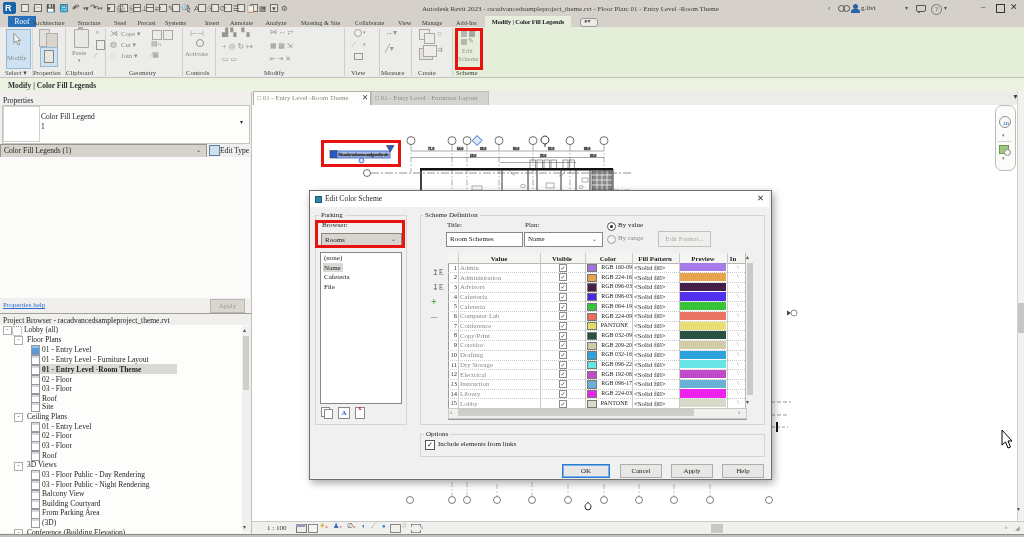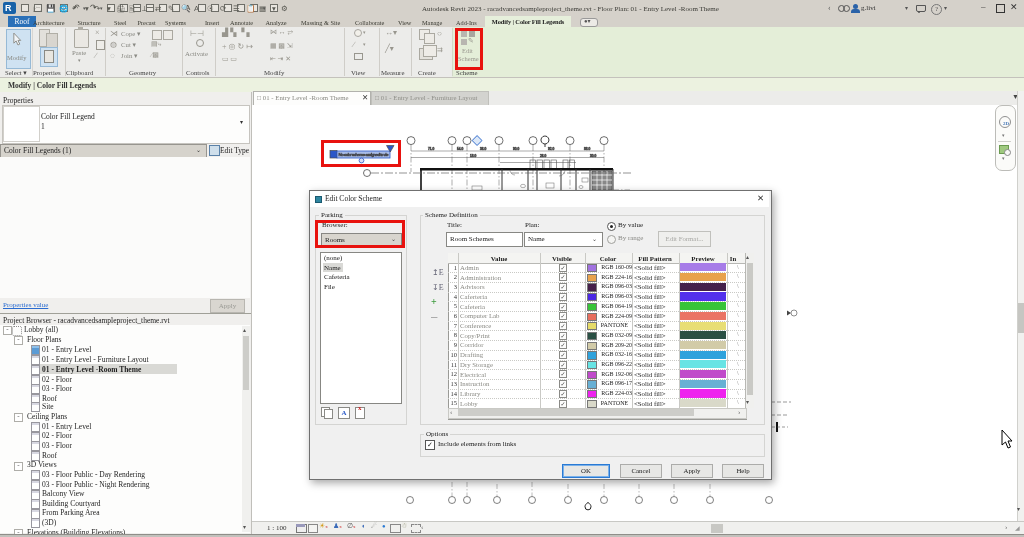--- a/index.html
+++ b/index.html
@@ -203,21 +203,21 @@
 <div class="abs" style="left:3px;top:106px;width:35px;height:34px;background:#fff;border:1px solid #d2d0cb;"></div>
 <div class="txt" style="left:41px;top:112px;font-size:7.5px;color:#222;">Color Fill Legend</div>
 <div class="txt" style="left:41px;top:122px;font-size:7.5px;color:#222;">1</div>
 <div class="txt" style="left:240px;top:118px;font-size:6px;color:#333;">▾</div>
 <div class="abs" style="left:0px;top:144px;width:205px;height:12px;background:#d6d3cc;border:1px solid #97958f;"></div>
 <div class="txt" style="left:4px;top:146px;font-size:7.5px;color:#222;">Color Fill Legends (1)</div>
 <div class="txt" style="left:196px;top:146px;font-size:6px;color:#333;">⌄</div>
 <div class="abs" style="left:209px;top:145px;width:9px;height:9px;border:1px solid #5a81a8;background:#cfdfeb;"></div>
 <div class="txt" style="left:220px;top:146px;font-size:7.5px;color:#222;">Edit Type</div>
 <div class="abs" style="left:0;top:157px;width:250px;height:141px;background:#fbfbfa;"></div>
-<div class="txt" style="left:3px;top:301px;font-size:7px;color:#2a6cd0;text-decoration:underline;">Properties value</div>
+<div class="txt" style="left:3px;top:301px;font-size:7px;color:#2a6cd0;text-decoration:underline;">Properties help</div>
 <div class="abs" style="left:210px;top:299px;width:33px;height:12px;background:#d9d6d0;border:1px solid #b8b6b0;font-size:7px;color:#9a9a94;text-align:center;line-height:12px;">Apply</div>
 <div class="abs" style="left:0;top:313px;width:251px;height:1px;background:#a0a098;"></div>
 <div class="txt" style="left:3px;top:316px;font-size:7.5px;color:#222;">Project Browser - racadvancedsampleproject_theme.rvt</div>
 <div class="abs" style="left:0;top:325px;width:250px;height:208px;background:#fdfdfc;"></div>
 <div id="tree">
 <div class="exp" style="left:3px;top:326px;">-</div>
 <div class="abs" style="left:12px;top:326px;width:8px;height:8px;border:1px dotted #888;border-radius:2px;"></div>
 <div class="trow" style="left:24px;top:325px;">Lobby (all)</div>
 <div class="exp" style="left:14px;top:336px;">-</div>
 <div class="trow" style="left:27px;top:335px;">Floor Plans</div>
@@ -254,21 +254,21 @@
 <div class="trow" style="left:42px;top:479.5px;">03 - Floor Public - Night Rendering</div>
 <div class="vic" style="left:31px;top:489.5px;"></div>
 <div class="trow" style="left:42px;top:489px;">Balcony View</div>
 <div class="vic" style="left:31px;top:499px;"></div>
 <div class="trow" style="left:42px;top:498.5px;">Building Courtyard</div>
 <div class="vic" style="left:31px;top:508.5px;"></div>
 <div class="trow" style="left:42px;top:508px;">From Parking Area</div>
 <div class="vic" style="left:31px;top:518px;"></div>
 <div class="trow" style="left:42px;top:517.5px;">(3D)</div>
 <div class="exp" style="left:14px;top:529px;">-</div>
-<div class="trow" style="left:27px;top:527.5px;">Elevations (Building Elevations)</div>
+<div class="trow" style="left:27px;top:527.5px;">Conference (Building Elevation)</div>
 </div>
 
 <div class="abs" style="left:242px;top:326px;width:8px;height:206px;background:#f0f0ee;"></div>
 <div class="txt" style="left:243px;top:326px;font-size:6px;color:#555;">▴</div>
 <div class="abs" style="left:243px;top:336px;width:6px;height:54px;background:#cdcdc9;"></div>
 <div class="txt" style="left:243px;top:523px;font-size:6px;color:#555;">▾</div>
 </div>
 
 <div id="canvas">
 

